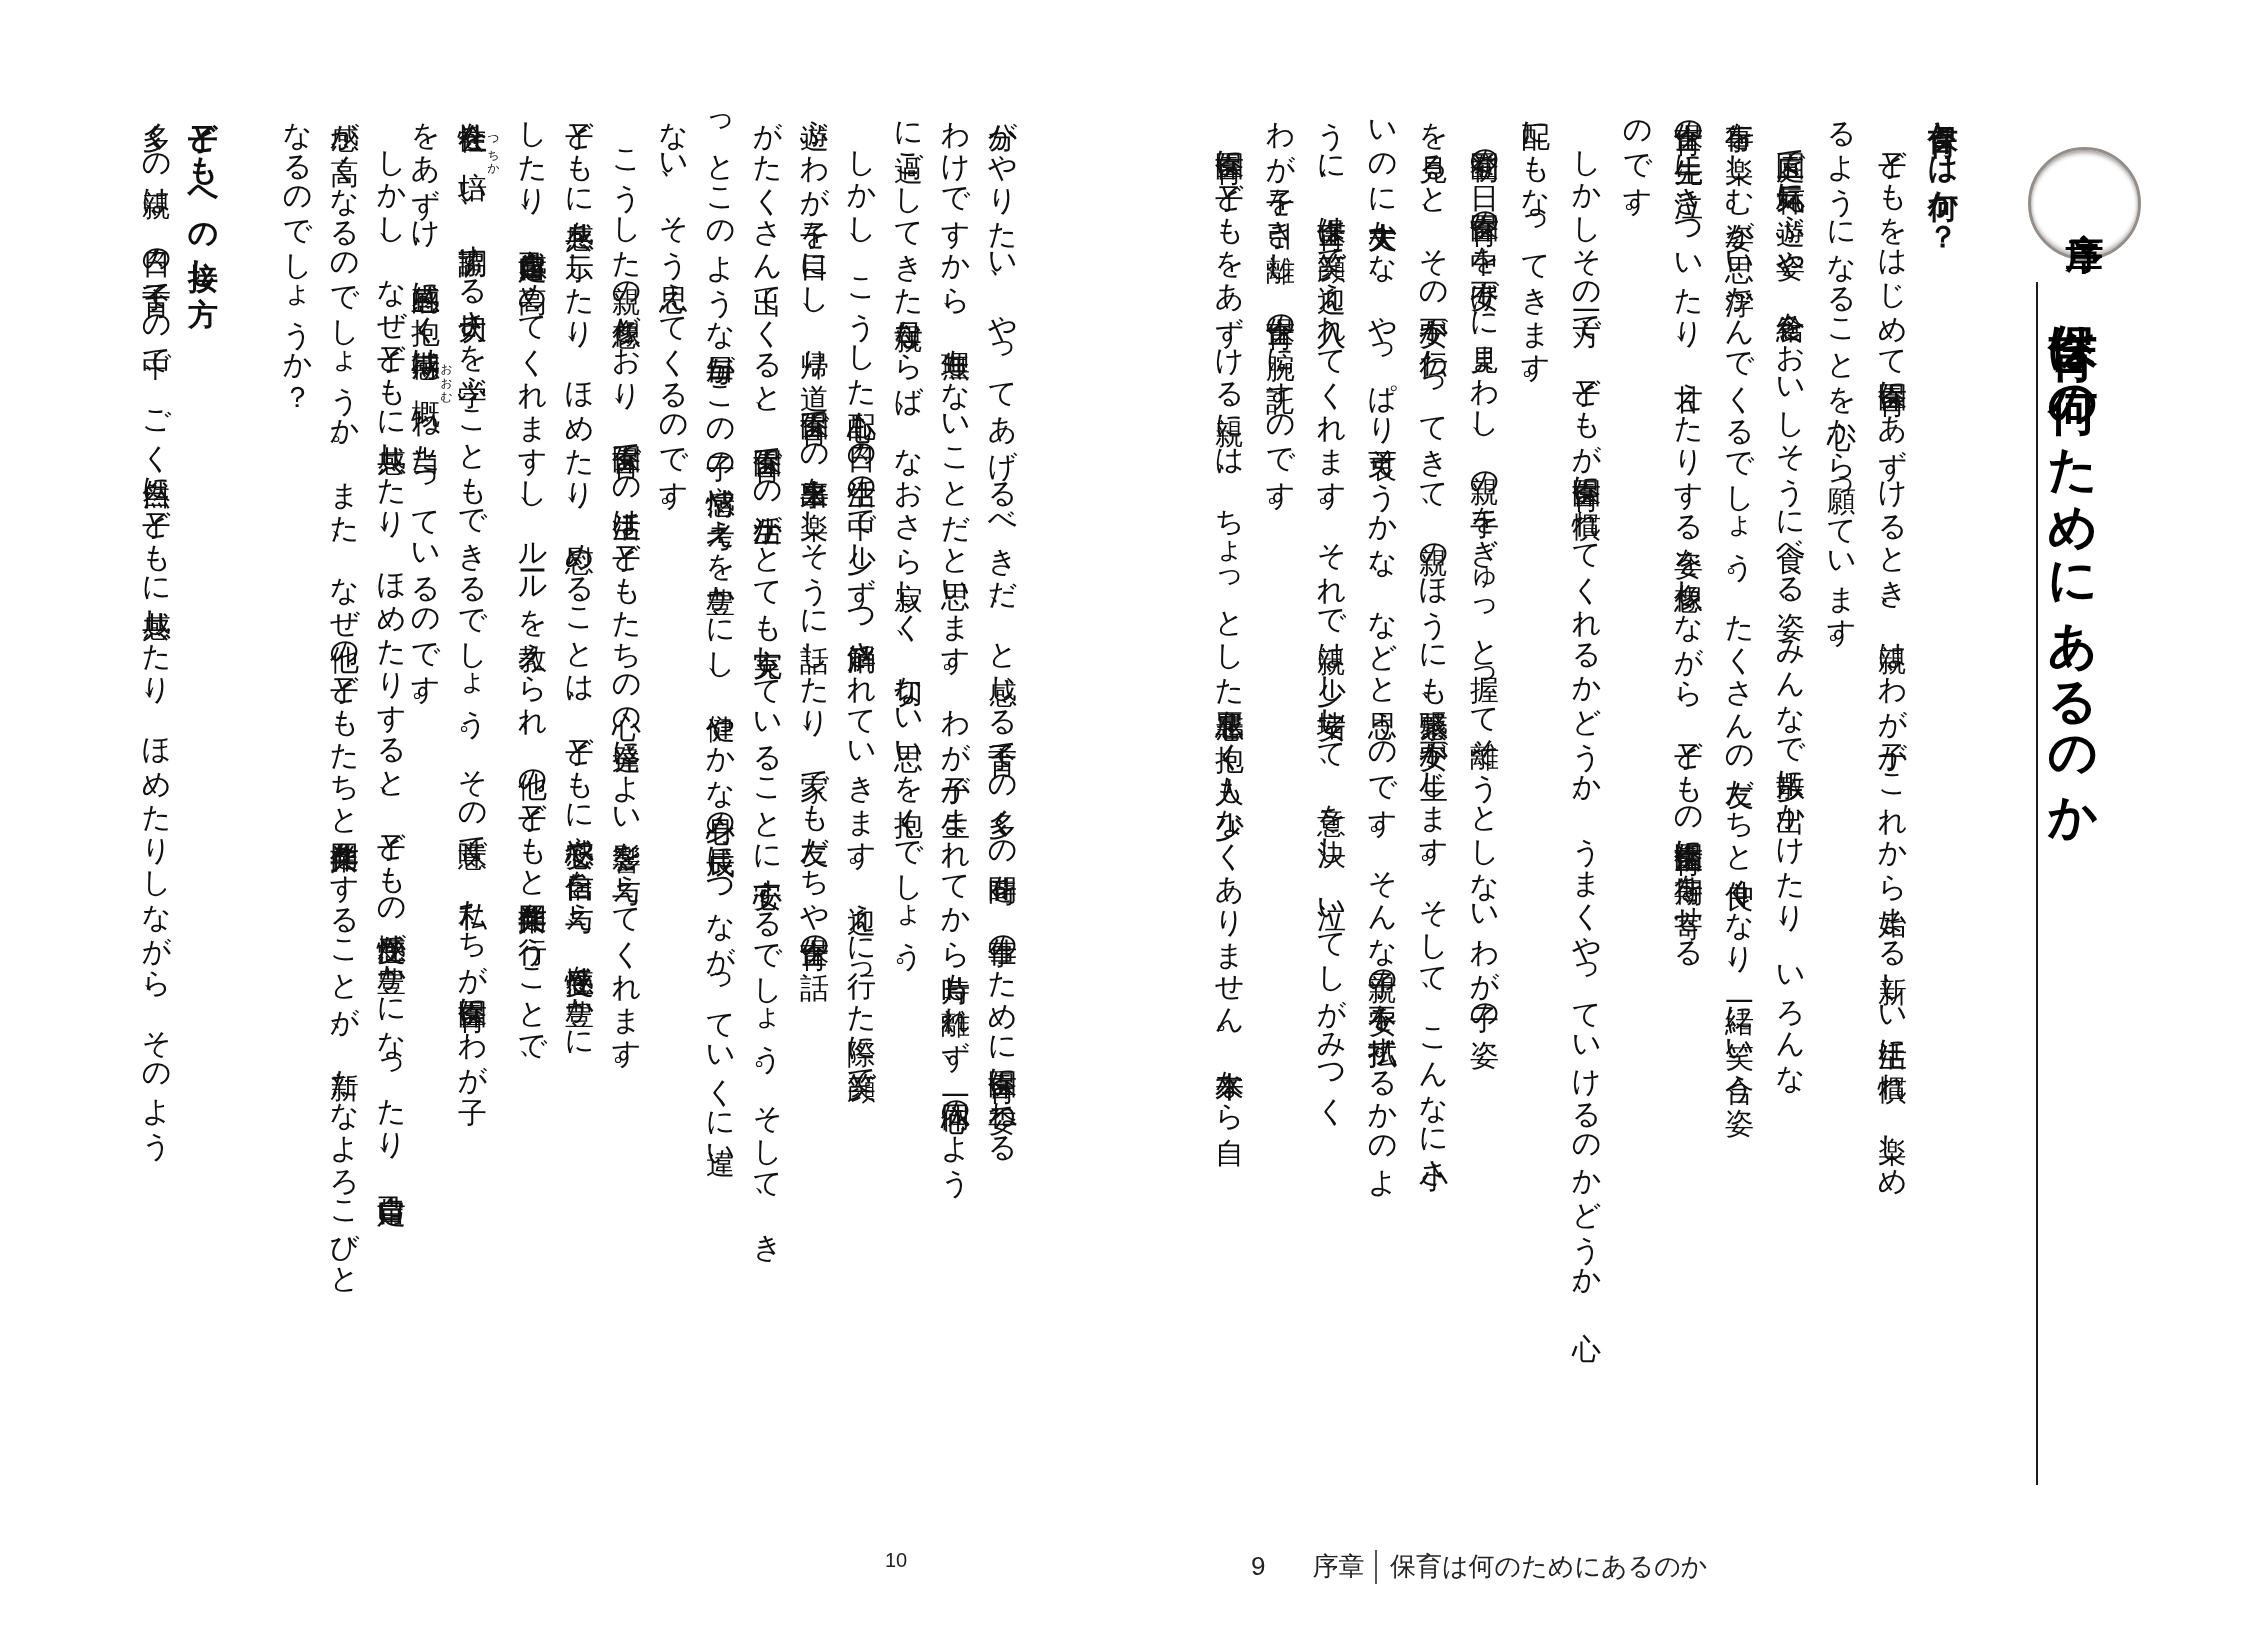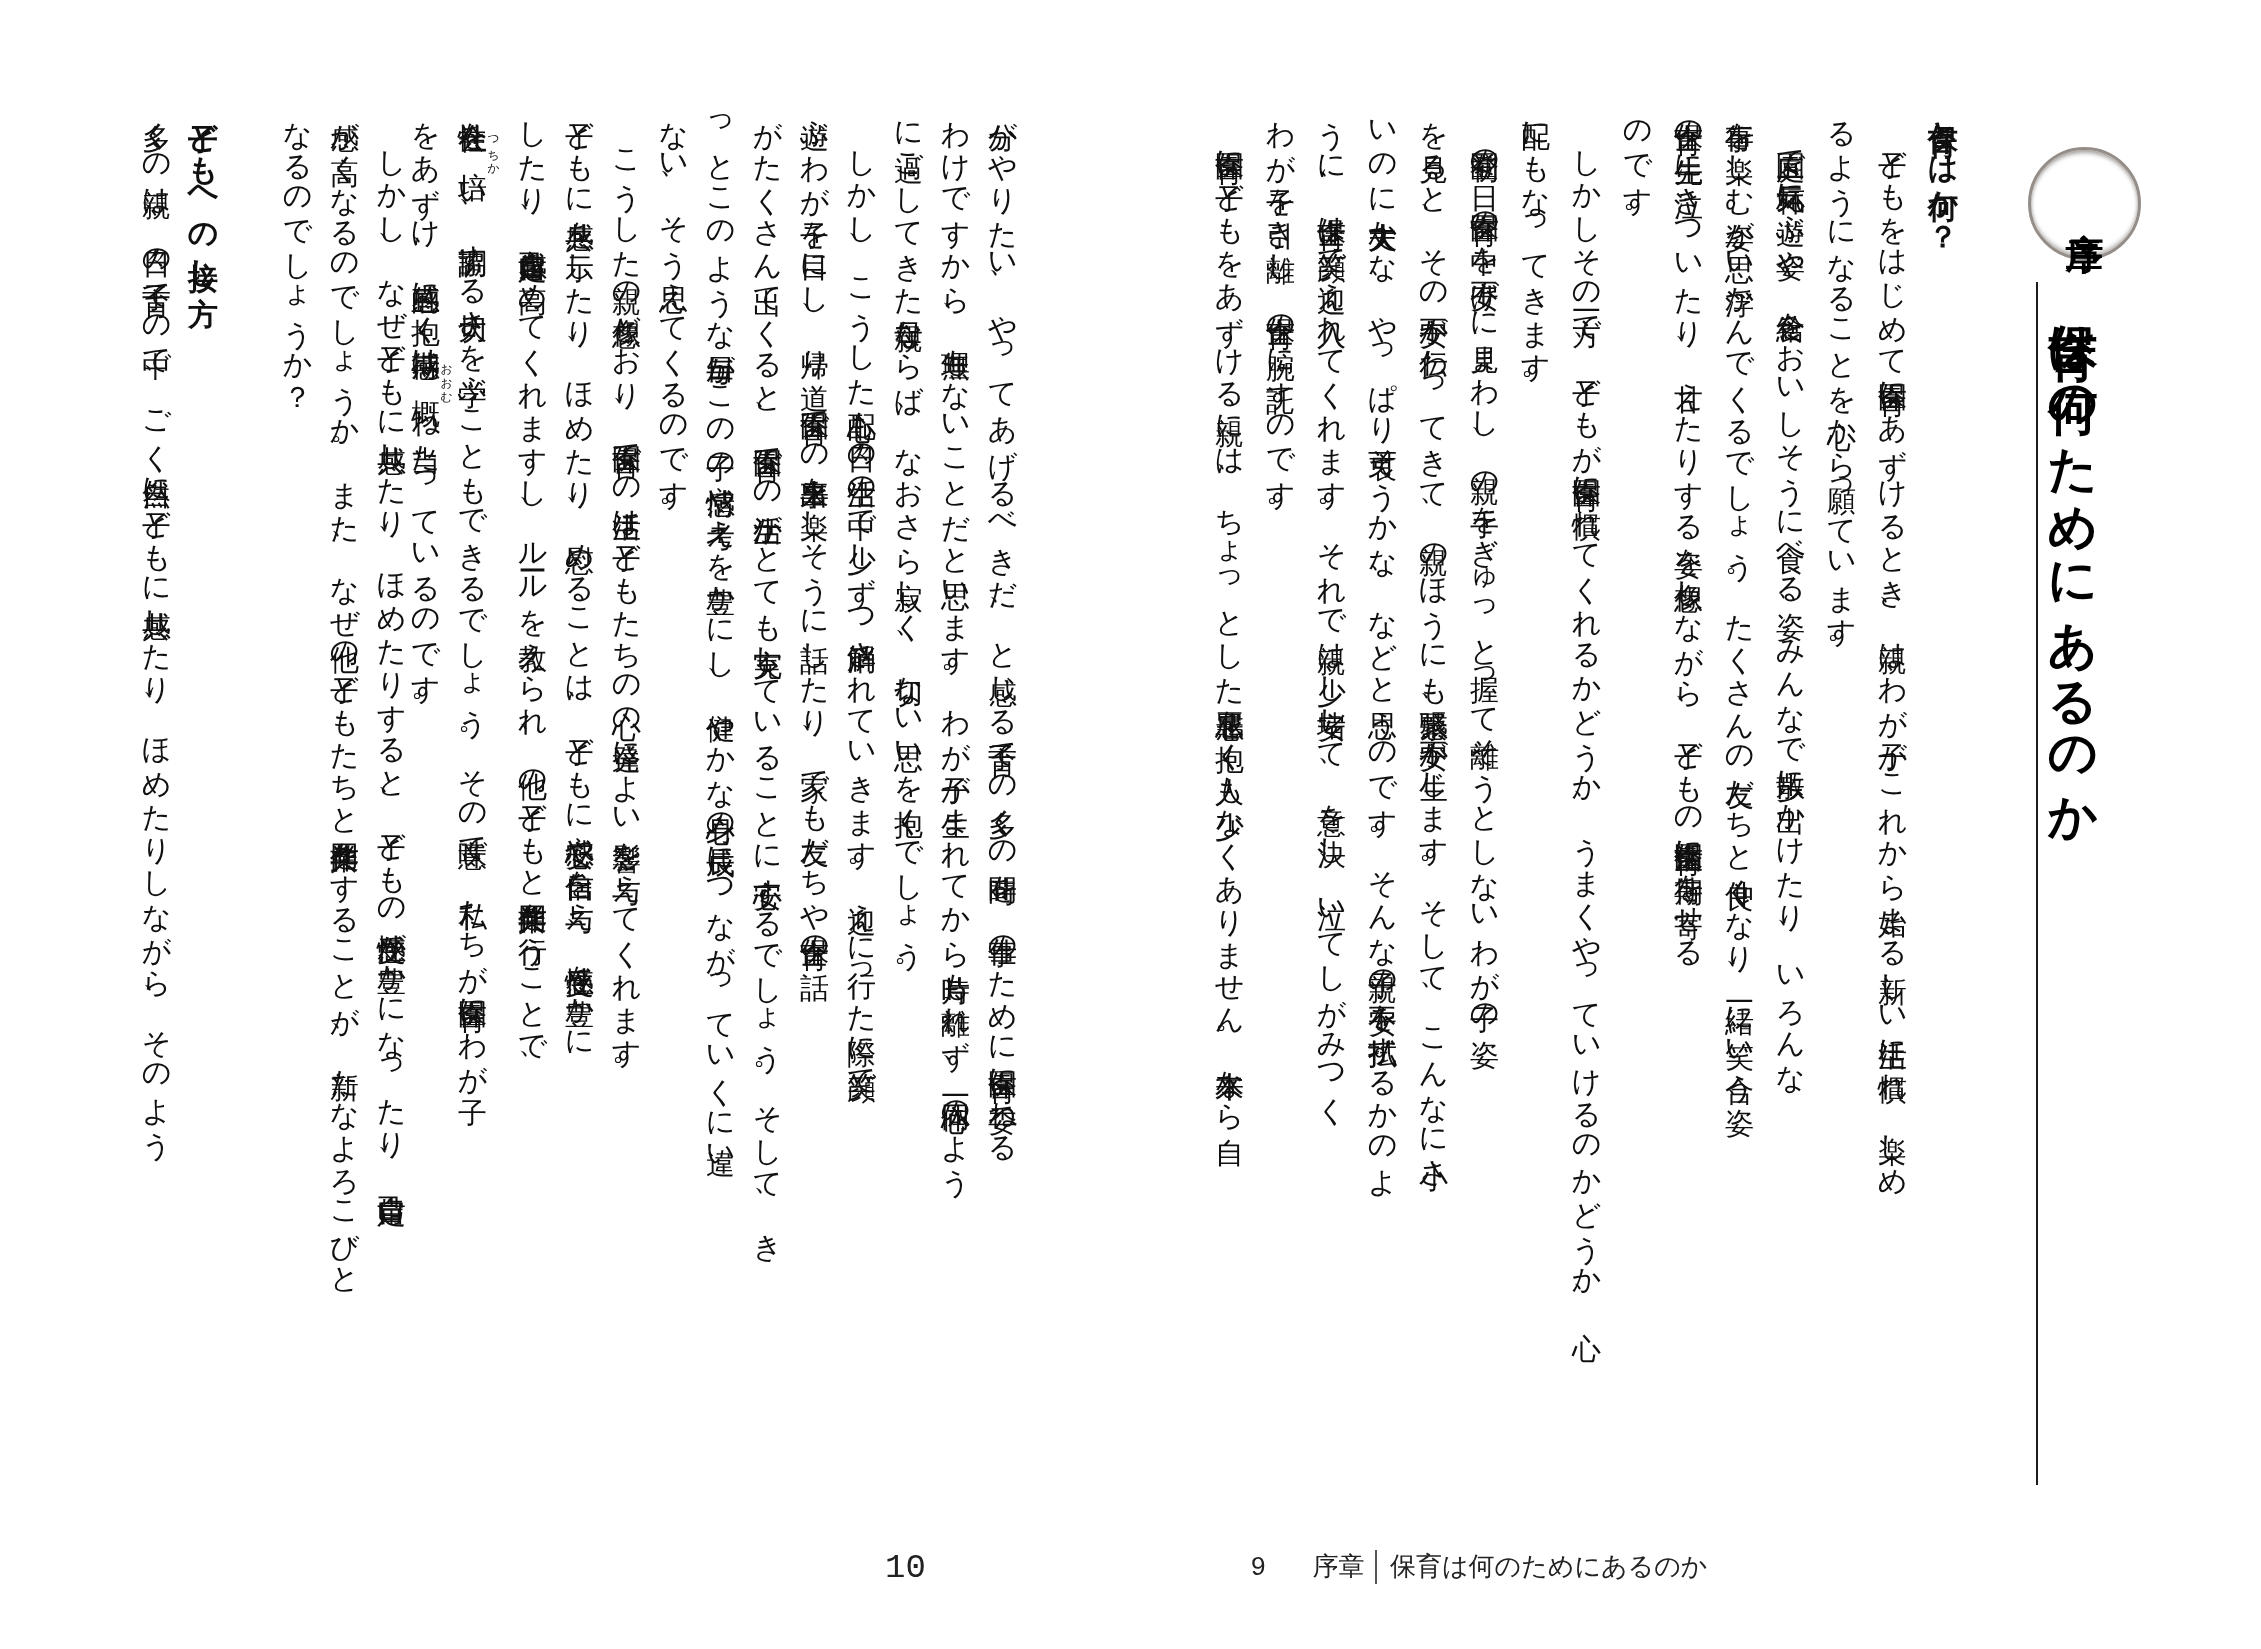--- a/index.html
+++ b/index.html
@@ -30,21 +30,21 @@
   .page-body.left .col{width:47px;}
   .col.heading{font-family:"Liberation Sans","DejaVu Sans",sans-serif;font-weight:bold;
          font-size:30px;}
   .col.heading{margin-block-start:47px;}
   .col.heading:first-child{margin-block-start:0;}
   ruby{ruby-position:over;}
   rt{font-size:11.8px;font-family:"DejaVu Serif","Liberation Serif",serif;letter-spacing:0;}
 
   
   .footer-left{position:absolute;left:885px;top:1549px;
-         font-family:Liberation Mono, monospace;font-size:34px;color:#222;}
+         font-family:Liberation Sans, sans-serif;font-size:20px;color:#222;}
   .footer-right{position:absolute;left:1251px;top:1549px;display:flex;align-items:center;
          font-family:"Liberation Sans","DejaVu Sans",sans-serif;font-size:26px;color:#222;}
   .footer-right .fnum{margin-right:47px;}
   .footer-right .fbar{display:inline-block;width:1.8px;height:34px;background:#555;
          margin:0 12.7px 0 11px;}
 </style>
 </head>
 <body>
 
 <div class="sheet">

